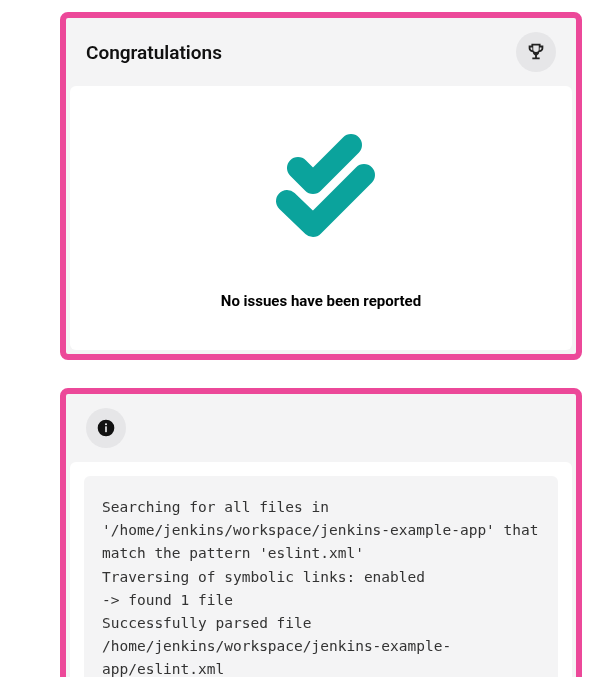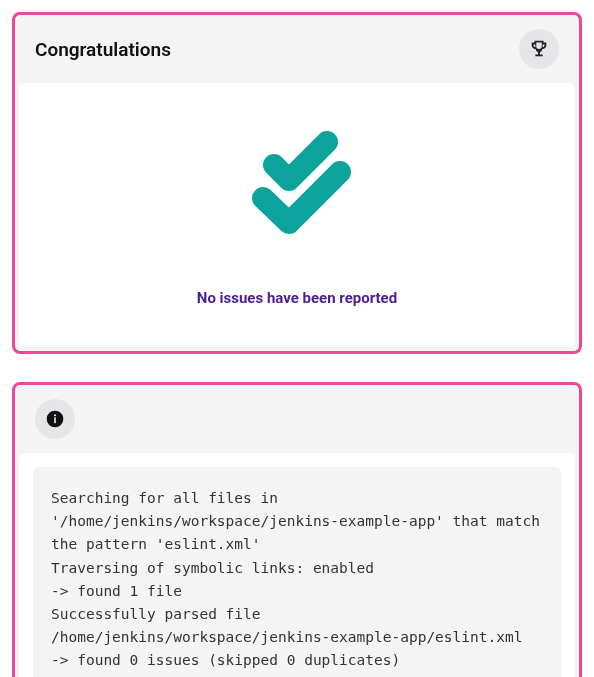--- a/index.html
+++ b/index.html
@@ -5,24 +5,25 @@
   * { box-sizing: border-box; margin: 0; padding: 0; }
   body {
     font-family: -apple-system, BlinkMacSystemFont, "Segoe UI", Roboto, Helvetica, Arial, sans-serif;
     background: #ffffff;
     padding: 12px;
     width: 594px;
     color: #1a1a1a;
   }
   .card {
     background: #f4f4f5;
-    border: 3px solid #ec4899;
+    border: 6px solid #ec4899;
     border-radius: 8px;
     margin-bottom: 28px;
     overflow: hidden;
+    margin-left: 48px;
   }
   .card-header {
     display: flex;
     align-items: center;
     justify-content: space-between;
     padding: 14px 20px 14px 20px;
   }
   .card-title {
     font-size: 19px;
     font-weight: 600;
@@ -45,21 +46,21 @@
     text-align: center;
   }
   .big-check {
     display: flex;
     justify-content: center;
     margin: 12px 0 36px 0;
   }
   .no-issues-text {
     font-size: 15px;
     font-weight: 700;
-    color: #4c1d95;
+    color: #000000;
   }
   .info-body {
     background: #ffffff;
     margin: 0 4px 4px 4px;
     border-radius: 6px;
     padding: 14px;
   }
   .log-box {
     background: #f4f4f5;
     border-radius: 6px;

